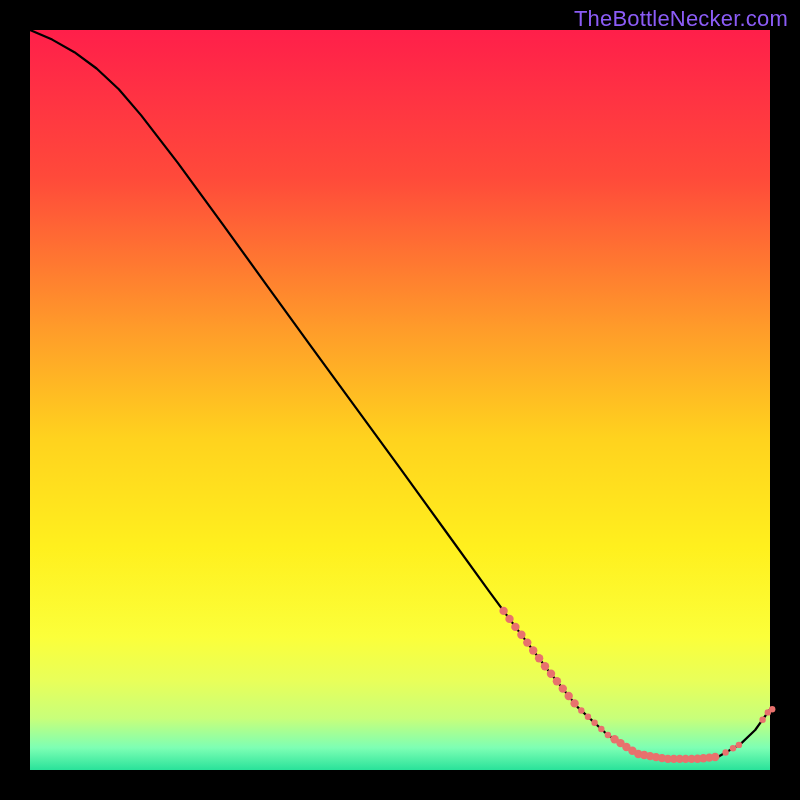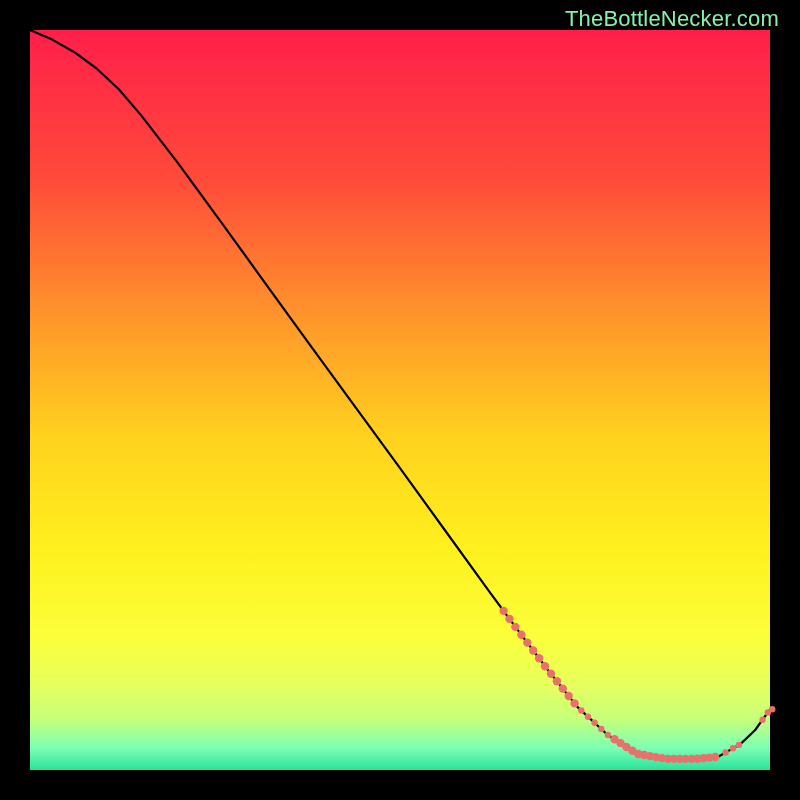--- a/index.html
+++ b/index.html
@@ -12,24 +12,24 @@
   }
   .frame {
     position: relative;
     width: 800px;
     height: 800px;
     background: #000;
   }
   .watermark {
     position: absolute;
     top: 6px;
-    right: 21px;
+    right: 12px;
     font-family: Arial, Helvetica, sans-serif;
     font-size: 22px;
-    color: #86efac;
+    color: #8b5cf6;
     letter-spacing: 0.2px;
   }
   svg {
     display: block;
   }
   .plot-bg {
     
   }
   .curve {
     fill: none;

